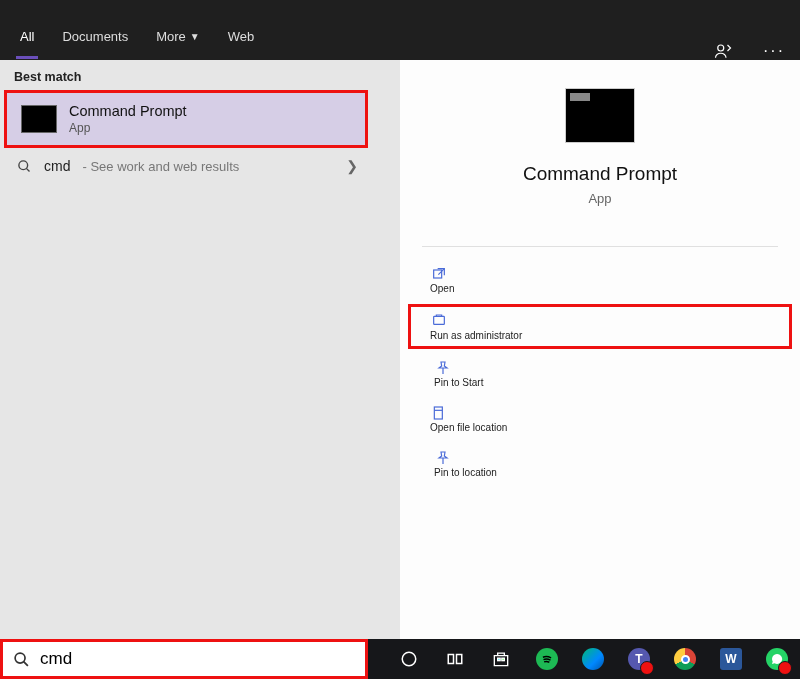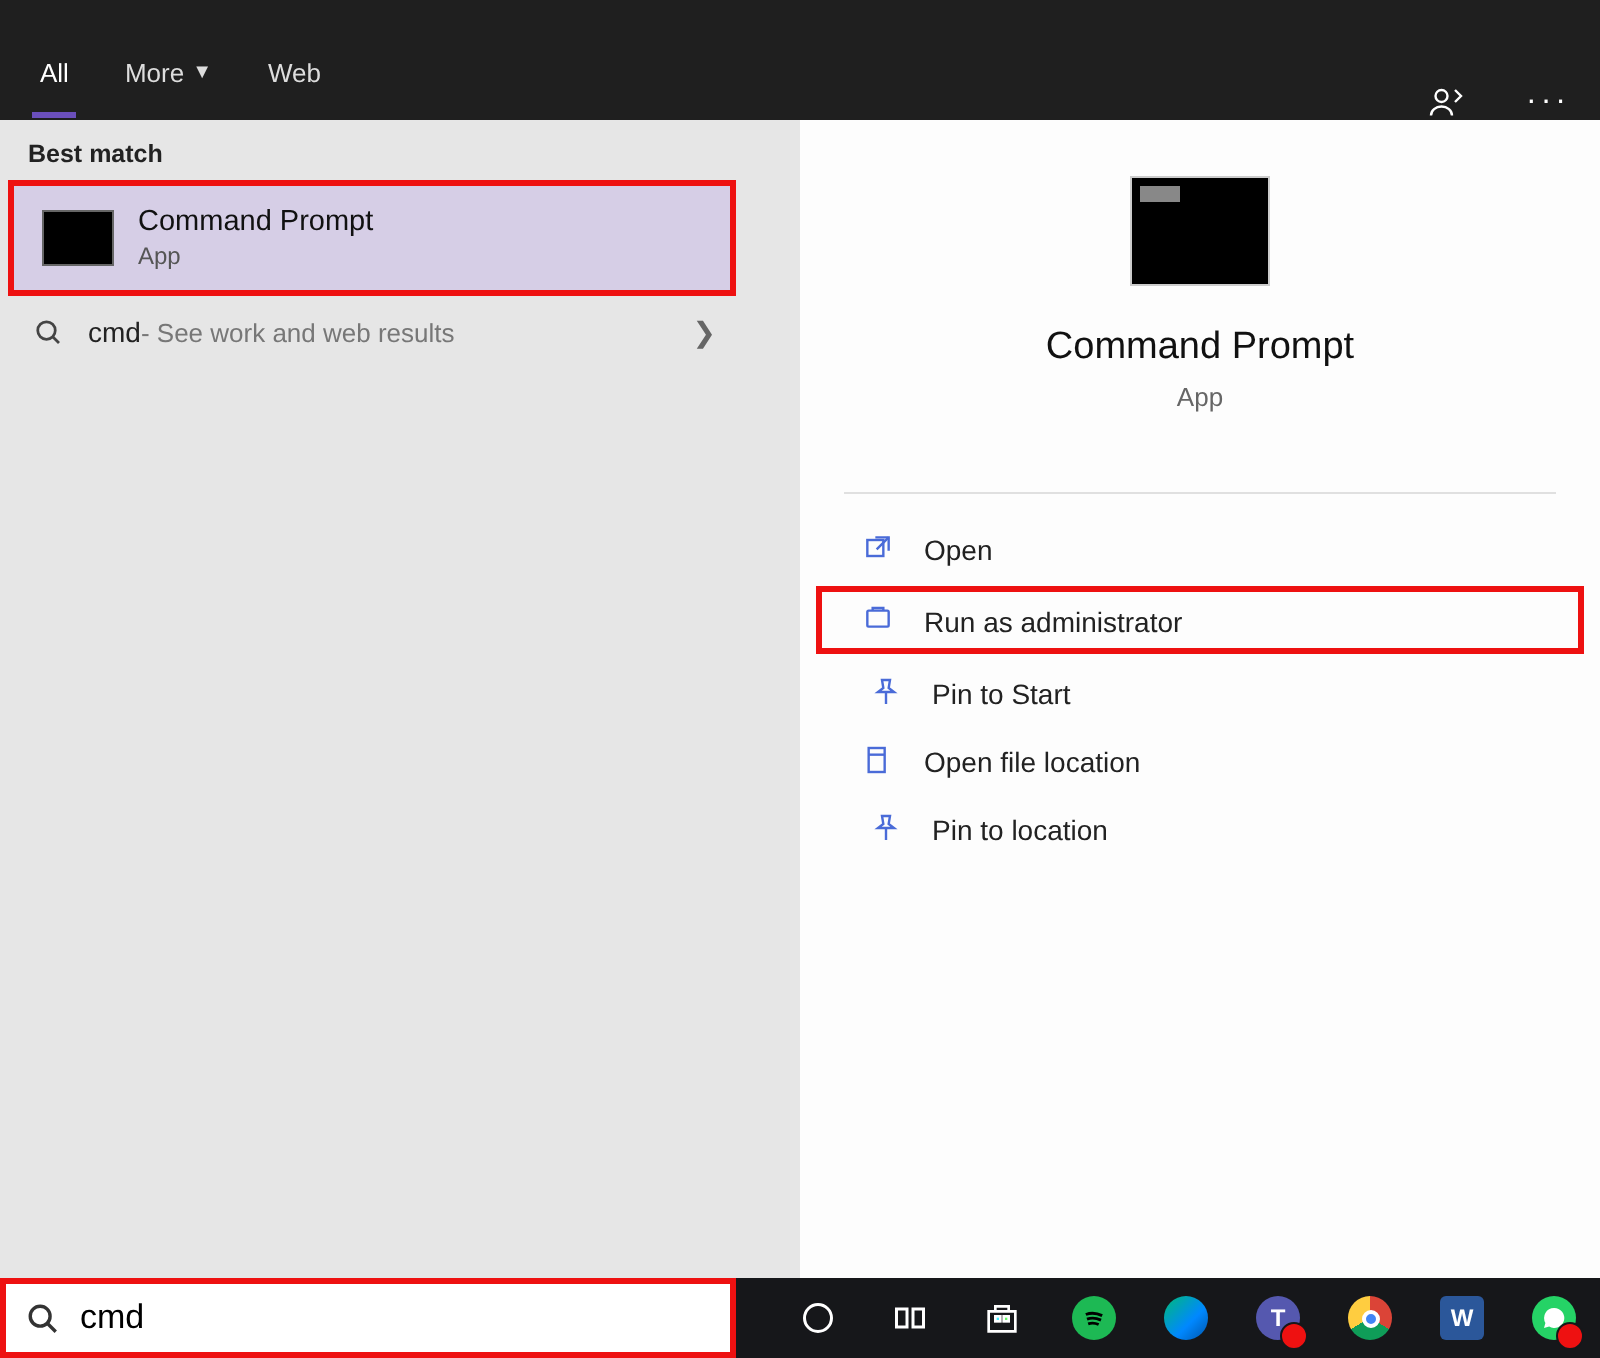--- a/index.html
+++ b/index.html
@@ -23,31 +23,31 @@
   .section-label { font-size:12.5px; font-weight:600; color:#222; padding: 10px 14px 6px 14px; }
 
   .best-match-row { display:flex; align-items:center; padding:10px 14px; background:#d6cee6; border:3px solid #e11; margin:0 4px; }
   .best-match-icon { width:36px; height:28px; background:#000; border:1px solid #666; margin-right:12px; }
   .best-match-text .title { font-size:14.5px; color:#111; }
   .best-match-text .sub { font-size:12px; color:#555; margin-top:2px; }
 
   .web-row { display:flex; align-items:center; padding:10px 14px; cursor:pointer; }
   .web-row .sicon { width:20px; font-size:15px; color:#444; margin-right:10px; display:flex; justify-content:center;}
   .web-row .q { font-size:14px; color:#222; }
-  .web-row .hint { font-size:13px; color:#777; margin-left:0; }
+  .web-row .hint { font-size:13px; color:#777; margin-left:12px; }
   .web-row .arrow { margin-left:auto; color:#666; font-size:14px; }
 
   .preview { text-align:center; padding: 0 20px 18px 20px; }
   .preview-img { width:70px; height:55px; background:#000; border:1px solid #ccc; margin: 0 auto 20px auto; position:relative; }
   .preview-img::before { content:""; position:absolute; left:4px; top:4px; width:20px; height:8px; background:#888; }
   .preview-title { font-size:19px; color:#111; margin-bottom:6px; }
   .preview-sub { font-size:13px; color:#666; margin-bottom:22px; }
   .divider { height:1px; background:#e0e0e0; margin: 0 22px 10px 22px; }
 
-  .action { display:flex; align-items:flex-end; padding:8px 30px; font-size:14px; color:#222; cursor:pointer; }
+  .action { display:flex; align-items:flex-start; padding:8px 30px; font-size:10px; color:#222; cursor:pointer;flex-direction:column; }
   .action .aicon { width:18px; height:18px; margin-right:14px; color:#4a6bd8; display:flex; align-items:center; justify-content:center; }
   .action.highlight { border:3px solid #e11; margin:2px 8px; padding:5px 4px 5px 19px;}
   .action.indent { padding-left:34px; }
 
   .taskbar { position:absolute; left:0; bottom:0; width:800px; height:40px; background:#16171a; display:flex; align-items:center; }
   .search-box { width:368px; height:40px; background:#fff; border:3px solid #e11; display:flex; align-items:center; padding:0 10px; }
   .search-box .sicon { font-size:16px; color:#333; margin-right:10px;}
   .search-box input { border:none; outline:none; font-size:17px; flex:1; background:transparent; color:#000;}
   .tb-icons { flex:1; display:flex; align-items:center; gap:4px; padding-left:20px; }
   .tb-item { width:42px; height:40px; display:flex; align-items:center; justify-content:center; color:#fff; cursor:pointer; position:relative;}
@@ -60,20 +60,23 @@
 </head>
 <body>
 
 <div class="start-menu">
 
   <div class="tab-bar">
     <div class="tab selected">
         <span>All</span>
       </div>
     <div class="tab">
+        <span>Documents</span>
+      </div>
+    <div class="tab">
         <span>More</span>
         <span class="chev">▼</span>
       </div>
     <div class="tab">
         <span>Web</span>
       </div>
     <div class="tab-spacer"></div>
     <div class="tab-icon">
       <svg width="18" height="18" viewBox="0 0 24 24" fill="none" stroke="#fff" stroke-width="1.6">
           <circle cx="9" cy="8" r="4"></circle>

